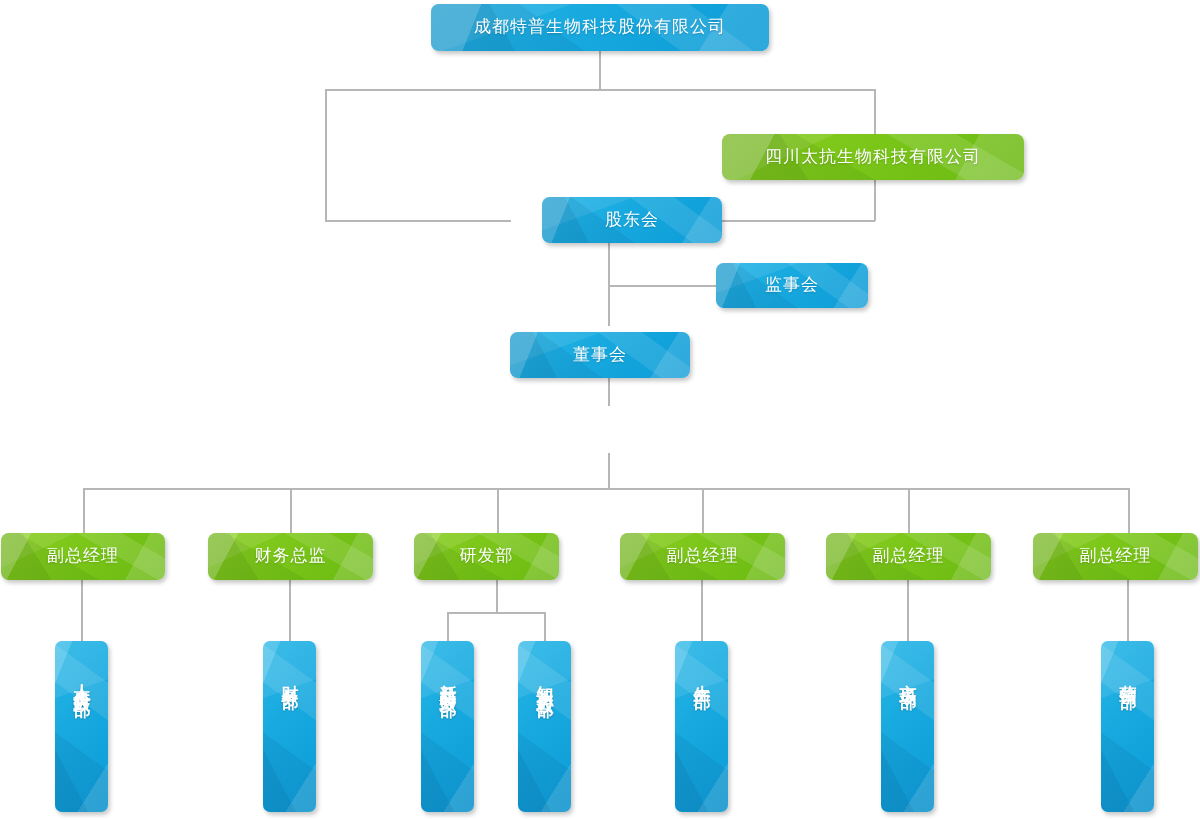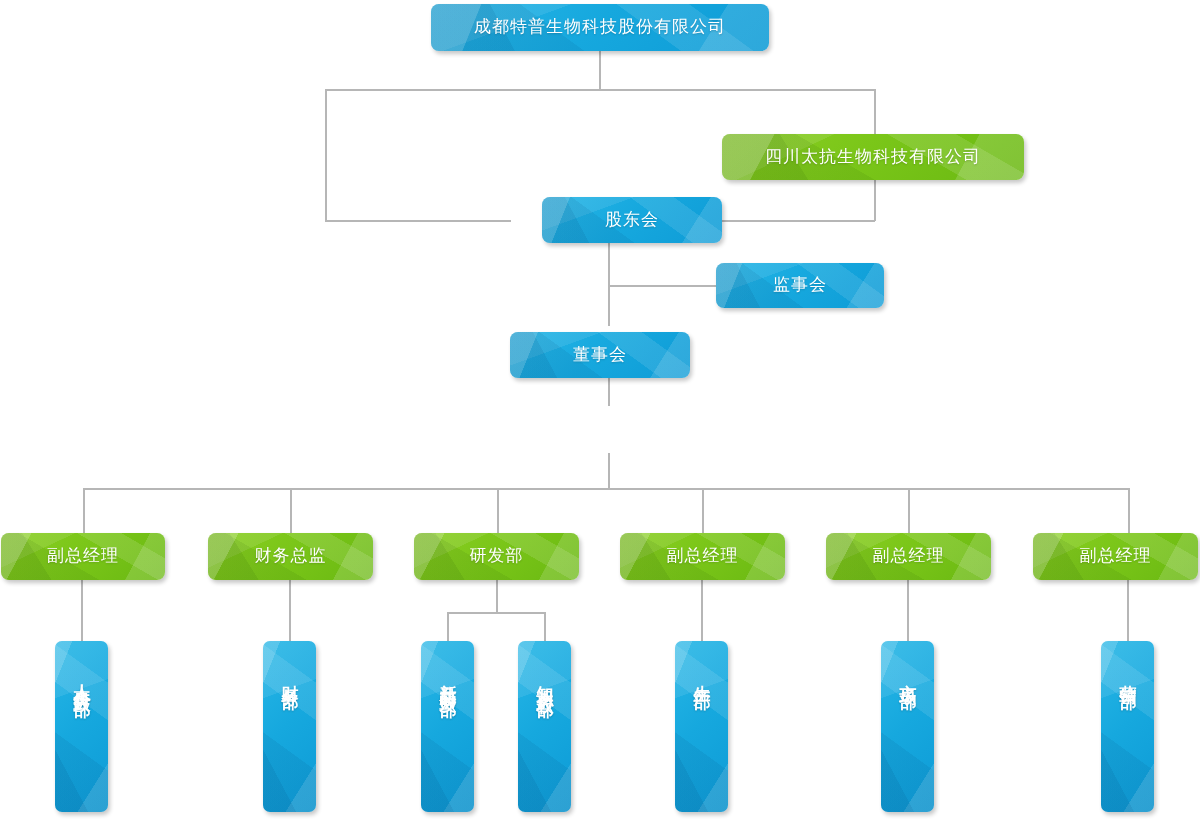--- a/index.html
+++ b/index.html
@@ -161,42 +161,42 @@
   <div class="node green h-node wide" style="left:722px; top:134px; width:302px; height:46px;">
     <span class="facets"></span>
     <span class="label">四川太抗生物科技有限公司</span>
   </div>
 
   <div class="node blue h-node" style="left:506px; top:197px; width:180px; height:46px;margin-left:36px;">
     <span class="facets"></span>
     <span class="label">股东会</span>
   </div>
 
-  <div class="node blue h-node" style="left:716px; top:263px; width:168px; height:45px;">
+  <div class="node blue h-node" style="left:716px; top:263px; width:152px; height:45px;">
     <span class="facets"></span>
     <span class="label">监事会</span>
   </div>
 
   <div class="node blue h-node" style="left:510px; top:332px; width:180px; height:46px;">
     <span class="facets"></span>
     <span class="label">董事会</span>
   </div>
 
 
   <div class="node green h-node" style="left:1px; top:533px; width:164px; height:47px;">
     <span class="facets"></span>
     <span class="label">副总经理</span>
   </div>
 
   <div class="node green h-node" style="left:208px; top:533px; width:165px; height:47px;align-items:center;">
     <span class="facets"></span>
     <span class="label">财务总监</span>
   </div>
 
-  <div class="node green h-node" style="left:414px; top:533px; width:165px; height:47px;">
+  <div class="node green h-node" style="left:414px; top:533px; width:145px; height:47px;">
     <span class="facets"></span>
     <span class="label">研发部</span>
   </div>
 
   <div class="node green h-node" style="left:620px; top:533px; width:165px; height:47px;">
     <span class="facets"></span>
     <span class="label">副总经理</span>
   </div>
 
   <div class="node green h-node" style="left:826px; top:533px; width:165px; height:47px;">

